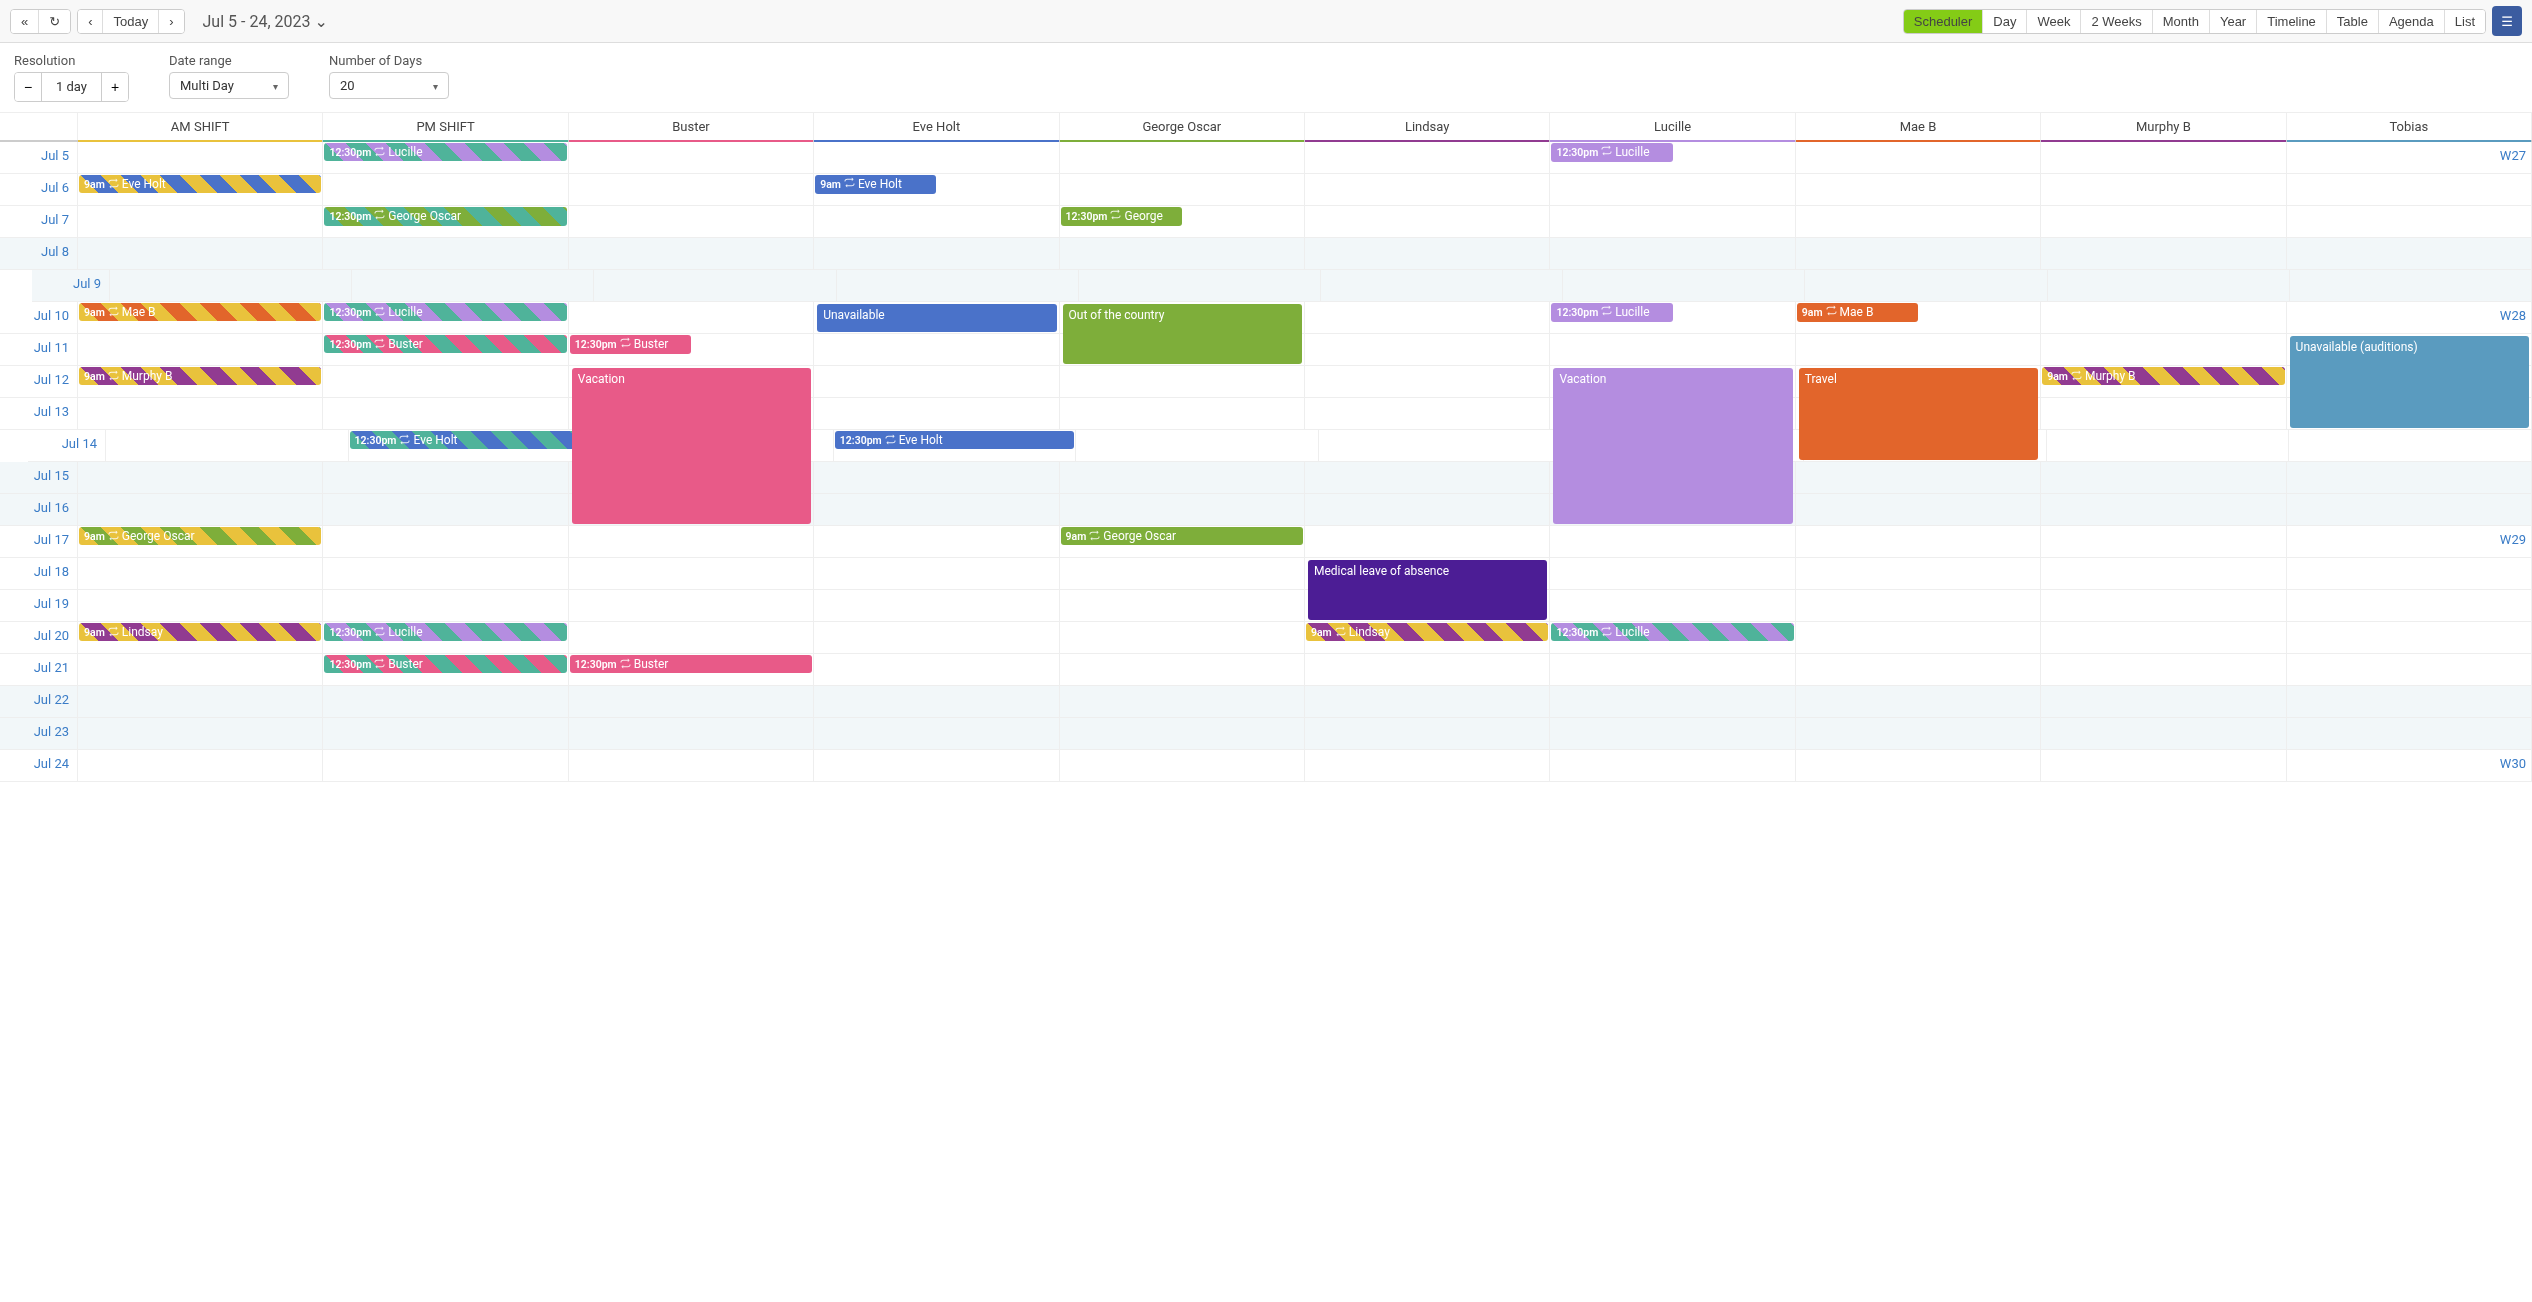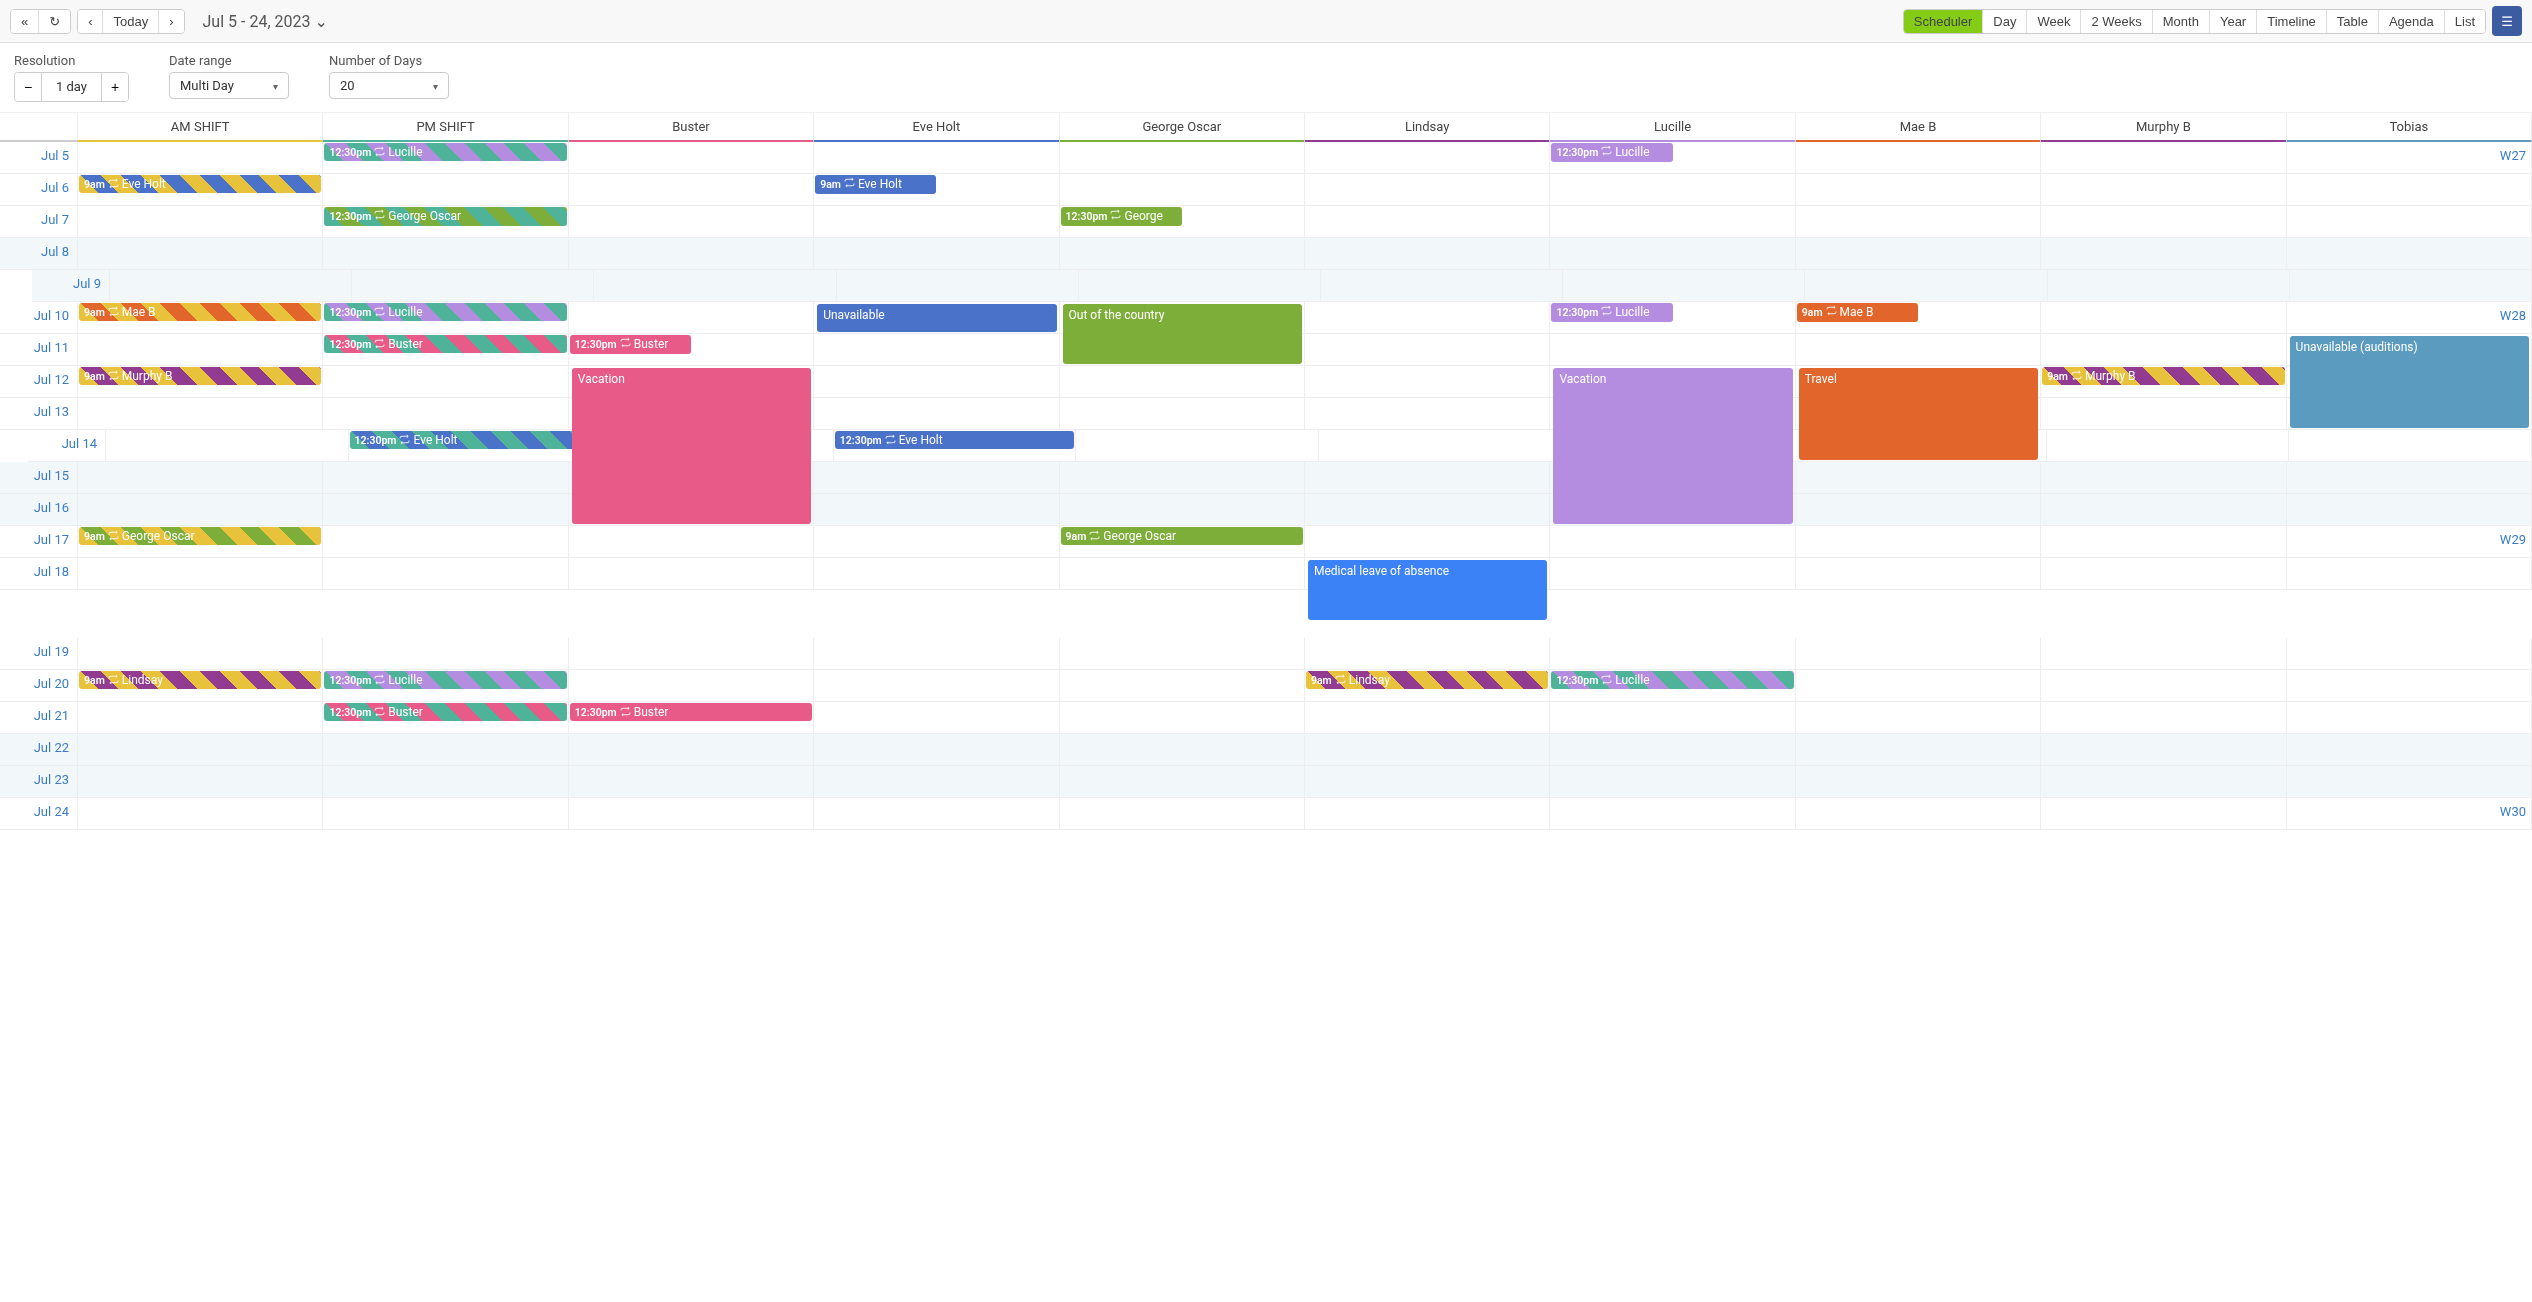--- a/index.html
+++ b/index.html
@@ -58,21 +58,21 @@
 .stripe-pm-buster { background: repeating-linear-gradient(45deg, #4fb39a 0 14px, #e85a88 14px 28px); }
 .stripe-pm-eveholt { background: repeating-linear-gradient(45deg, #4fb39a 0 14px, #4a72c9 14px 28px); }
 
 
 .bg-blue { background: #4a72c9; }
 .bg-green { background: #7eae3a; }
 .bg-pink { background: #e85a88; }
 .bg-purple { background: #b48de0; }
 .bg-orange { background: #e2652b; }
 .bg-steel { background: #5a9bbf; }
-.bg-plum { background: #3b82f6; }
+.bg-plum { background: #4c1d95; }
 .bg-lucille { background: #b48de0; }
 
 
 .u-am { background: #e9c23c; }
 .u-pm { background: #4fb39a; }
 .u-buster { background: #e85a88; }
 .u-eve { background: #4a72c9; }
 .u-george { background: #7eae3a; }
 .u-lindsay { background: #913b91; }
 .u-lucille { background: #b48de0; }
@@ -477,21 +477,21 @@
         <div class="grid-cell" id="cell-13-1"></div>
         <div class="grid-cell" id="cell-13-2"></div>
         <div class="grid-cell" id="cell-13-3"></div>
         <div class="grid-cell" id="cell-13-4"></div>
         <div class="grid-cell" id="cell-13-5"></div>
         <div class="grid-cell" id="cell-13-6"></div>
         <div class="grid-cell" id="cell-13-7"></div>
         <div class="grid-cell" id="cell-13-8"></div>
         <div class="grid-cell" id="cell-13-9"></div>
       </div>
-      <div class="body-row" style="height: 32px; margin-top: 48px;">
+      <div class="body-row" style="height: 32px;">
         <div class="date-cell">Jul 19</div>
         <div class="grid-cell" id="cell-14-0"></div>
         <div class="grid-cell" id="cell-14-1"></div>
         <div class="grid-cell" id="cell-14-2"></div>
         <div class="grid-cell" id="cell-14-3"></div>
         <div class="grid-cell" id="cell-14-4"></div>
         <div class="grid-cell" id="cell-14-5"></div>
         <div class="grid-cell" id="cell-14-6"></div>
         <div class="grid-cell" id="cell-14-7"></div>
         <div class="grid-cell" id="cell-14-8"></div>

